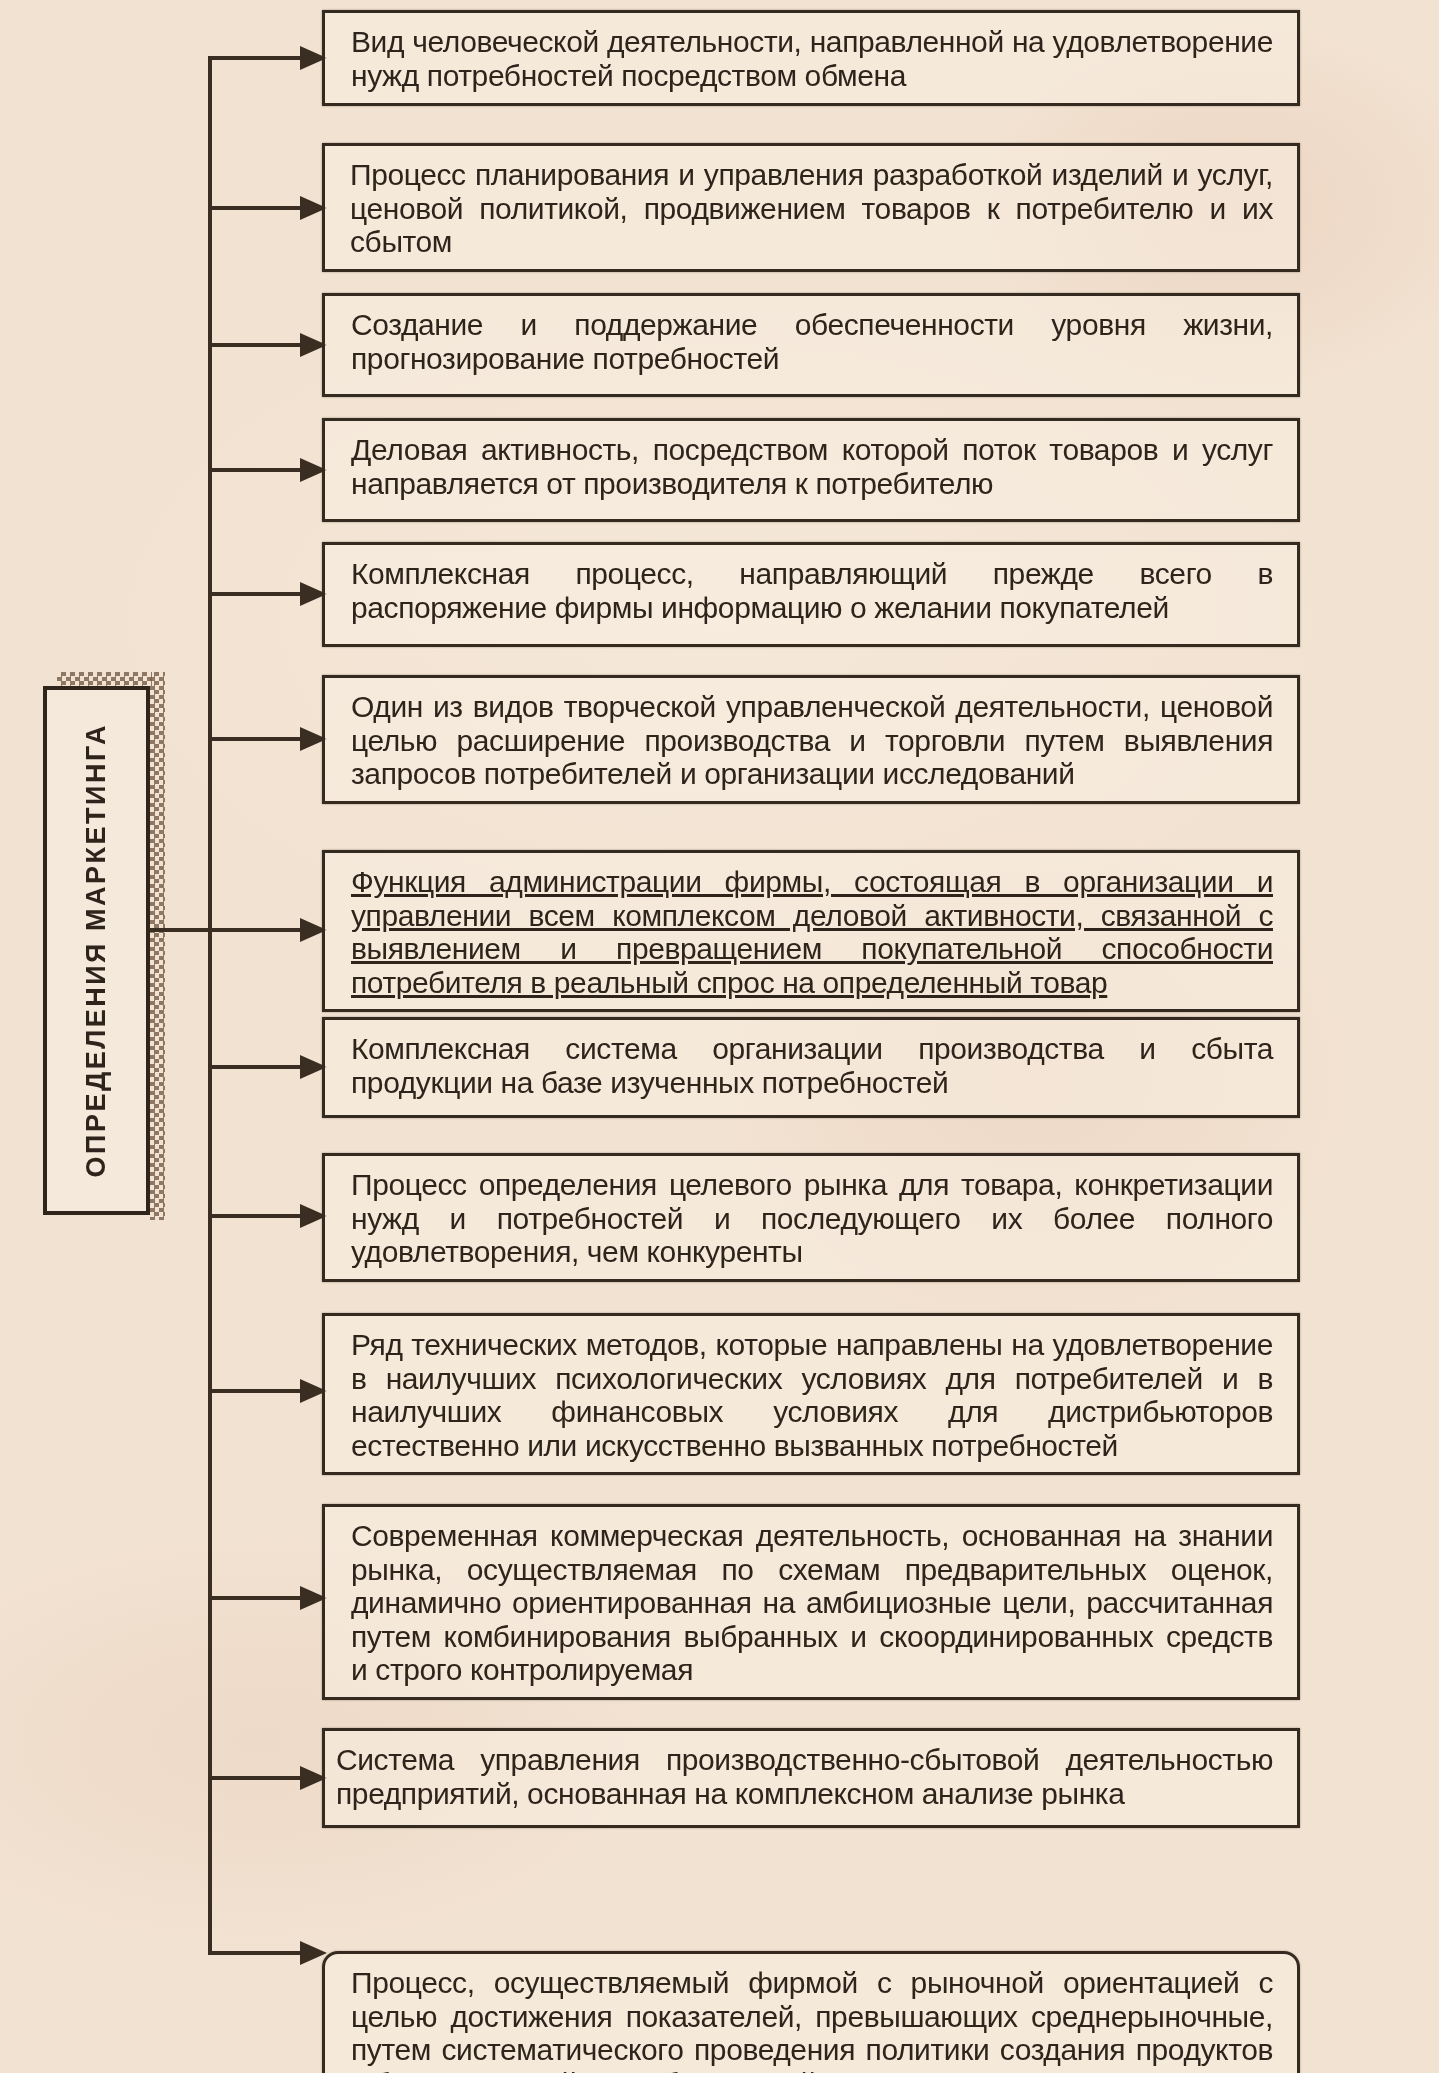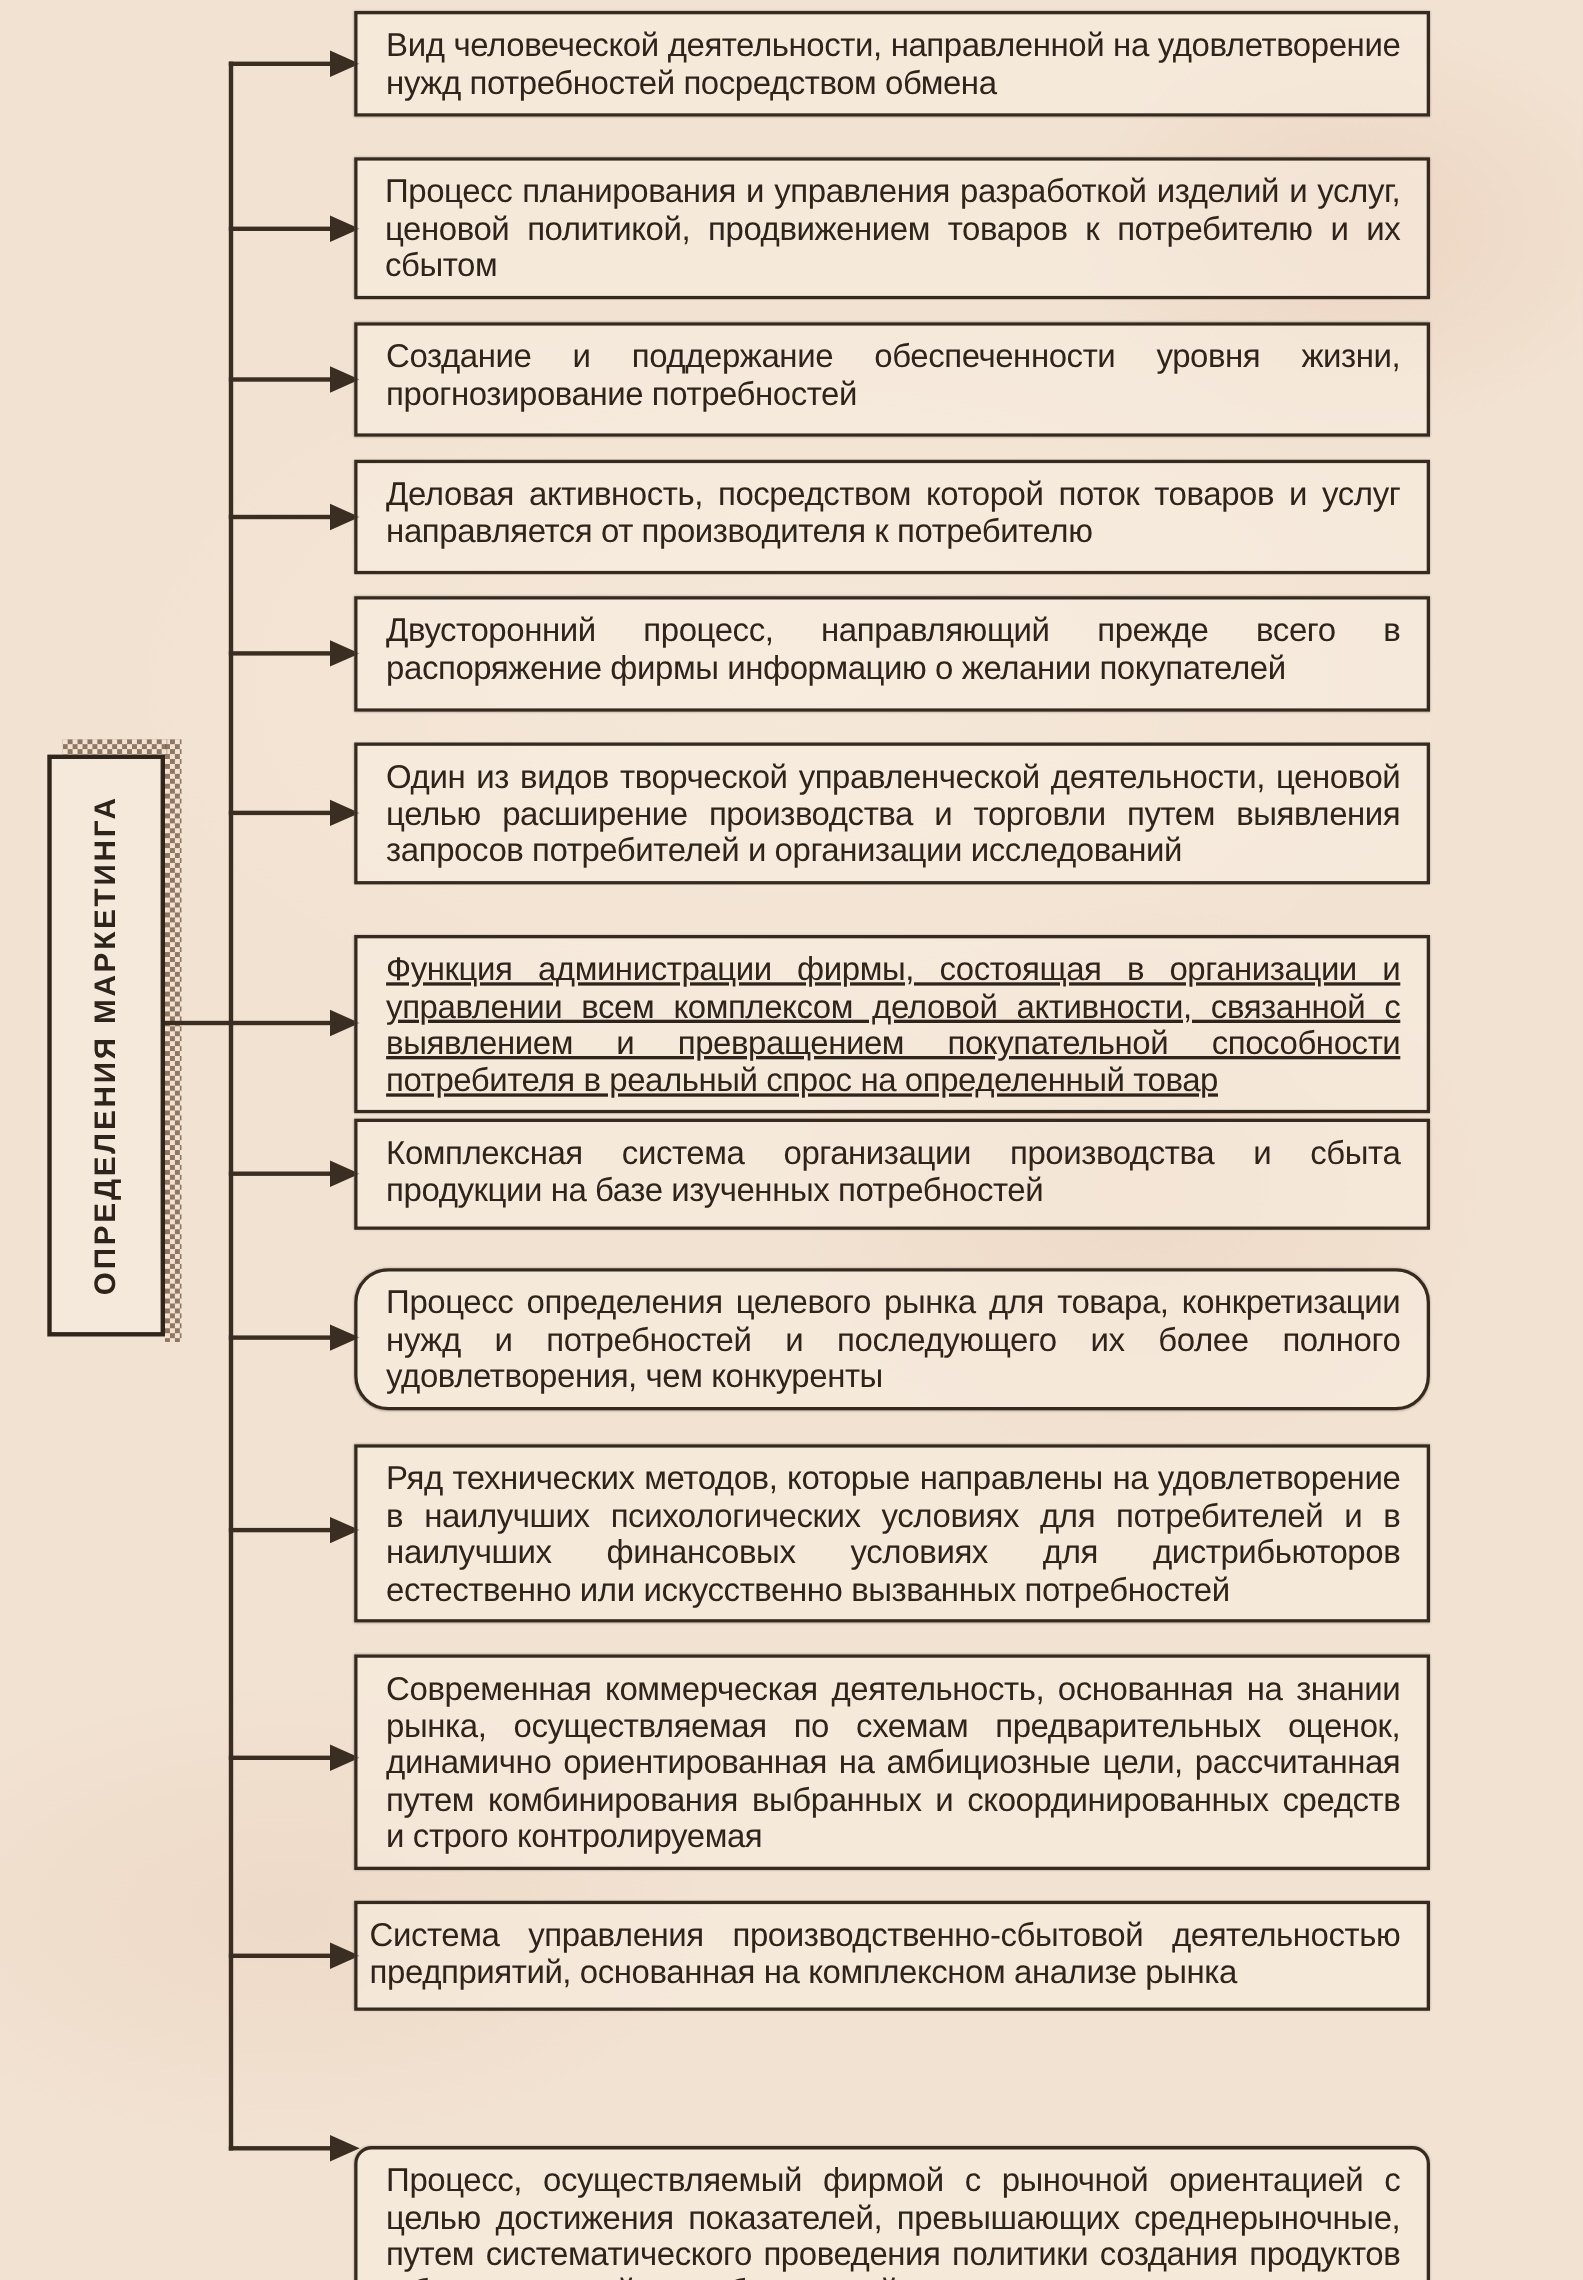--- a/index.html
+++ b/index.html
@@ -150,23 +150,23 @@
     </div>
   <div class="branch" style="top:1953px">
       <div class="bline"></div>
       <div class="bhead"></div>
     </div>
 
   <div class="defbox" style="top:10px;   min-height:96px;"><span>Вид человеческой деятельности, направленной на удовлетворение нужд потребностей посредством обмена</span></div>
   <div class="defbox" style="top:143px;  min-height:129px;padding-left:25px;"><span>Процесс планирования и управления разработкой изделий и услуг, ценовой политикой, продвижением товаров к потребителю и их сбытом</span></div>
   <div class="defbox" style="top:293px;  min-height:104px;"><span>Создание и поддержание обеспеченности уровня жизни, прогнозирование потребностей</span></div>
   <div class="defbox" style="top:418px;  min-height:104px;"><span>Деловая активность, посредством которой поток товаров и услуг направляется от производителя к потребителю</span></div>
-  <div class="defbox" style="top:542px;  min-height:105px;"><span>Двусторонний процесс, направляющий прежде всего в распоряжение фирмы информацию о желании покупателей</span></div>
+  <div class="defbox" style="top:542px;  min-height:105px;"><span>Комплексная процесс, направляющий прежде всего в распоряжение фирмы информацию о желании покупателей</span></div>
   <div class="defbox" style="top:675px;  min-height:128px;"><span>Один из видов творческой управленческой деятельности, ценовой целью расширение производства и торговли путем выявления запросов потребителей и организации исследований</span></div>
   <div class="defbox" style="top:850px;  min-height:160px;text-decoration:underline;"><span>Функция администрации фирмы, состоящая в организации и управлении всем комплексом деловой активности, связанной с выявлением и превращением покупательной способности потребителя в реальный спрос на определенный товар</span></div>
   <div class="defbox" style="top:1017px; min-height:101px;"><span>Комплексная система организации производства и сбыта продукции на базе изученных потребностей</span></div>
-  <div class="defbox" style="top:1153px; min-height:127px;border-radius:31px;"><span>Процесс определения целевого рынка для товара, конкретизации нужд и потребностей и последующего их более полного удовлетворения, чем конкуренты</span></div>
+  <div class="defbox" style="top:1153px; min-height:127px;"><span>Процесс определения целевого рынка для товара, конкретизации нужд и потребностей и последующего их более полного удовлетворения, чем конкуренты</span></div>
   <div class="defbox" style="top:1313px; min-height:157px;"><span>Ряд технических методов, которые направлены на удовлетворение в наилучших психологических условиях для потребителей и в наилучших финансовых условиях для дистрибьюторов естественно или искусственно вызванных потребностей</span></div>
   <div class="defbox" style="top:1504px; min-height:189px;"><span>Современная коммерческая деятельность, основанная на знании рынка, осуществляемая по схемам предварительных оценок, динамично ориентированная на амбициозные цели, рассчитанная путем комбинирования выбранных и скоординированных средств и строго контролируемая</span></div>
   <div class="defbox" style="top:1728px; min-height:100px;padding-left:11px;"><span>Система управления производственно-сбытовой деятельностью предприятий, основанная на комплексном анализе рынка</span></div>
   <div class="defbox" style="top:1951px; min-height:200px;border-radius:16px;"><span>Процесс, осуществляемый фирмой с рыночной ориентацией с целью достижения показателей, превышающих среднерыночные, путем систематического проведения политики создания продуктов с более высокой потребительской ценностью, чем у конкурентов</span></div>
 
 </div>
 
 </body></html>

